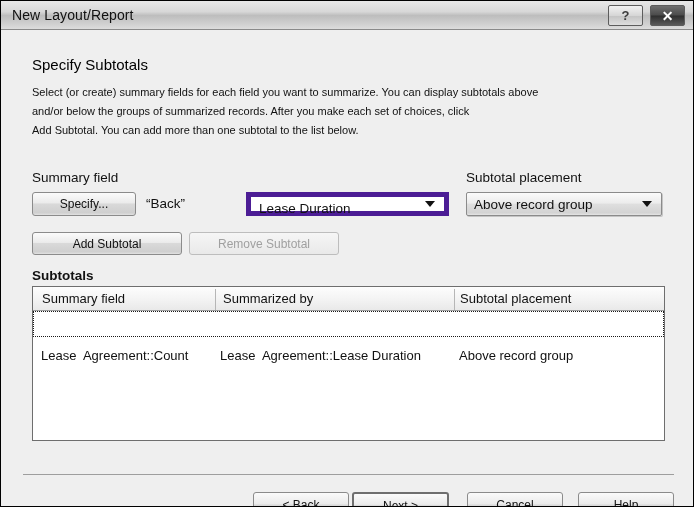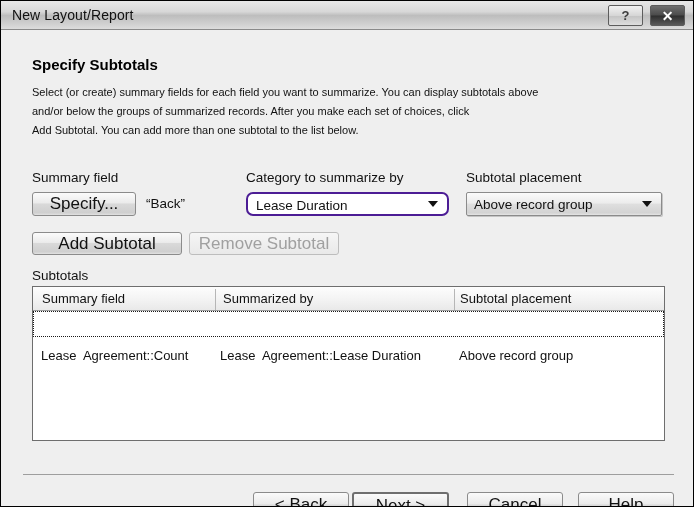--- a/index.html
+++ b/index.html
@@ -74,21 +74,21 @@
     position: relative;
     height: 476px;
     background: #efefef;
   }
 
   .heading {
     position: absolute;
     left: 31px;
     top: 26px;
     font-size: 15px;
-    font-weight: bold;
+    font-weight: normal;
     color: #000000;
   }
   .intro {
     position: absolute;
     left: 31px;
     top: 53px;
     width: 630px;
     font-size: 11px;
     color: #111111;
     line-height: 19px;
@@ -107,21 +107,21 @@
 
   
   .pushbtn {
     position: absolute;
     box-sizing: border-box;
     border: 1px solid #8b8b8b;
     border-radius: 3px;
     background: linear-gradient(to bottom,
         #fbfbfb 0%, #ebebeb 45%, #d9d9d9 50%, #cfcfcf 90%, #e2e2e2 100%);
     font-family: "Liberation Sans", sans-serif;
-    font-size: 17px;
+    font-size: 12px;
     color: #111111;
     display: flex;
     align-items: center;
     justify-content: center;
     cursor: default;
     text-align: center;
   }
   .pushbtn.default-btn { border: 2px solid #6f6f6f; }
   .pushbtn.disabled { color: #a0a0a0; border-color: #bdbdbd;
     background: linear-gradient(to bottom, #f6f6f6 0%, #efefef 50%, #e9e9e9 100%); }
@@ -136,22 +136,22 @@
   }
 
   .btn-add       { left: 31px;  top: 202px; width: 150px; height: 23px; }
   .btn-remove    { left: 188px; top: 202px; width: 150px; height: 23px; }
 
   
   .combo {
     position: absolute;
     box-sizing: border-box;
     background: #ffffff;
-    border: 2px solid #4c1d95;
-    border-radius: 7px;
+    border: 5px solid #4c1d95;
+    border-radius: 0;
   }
   .combo .combo-text {
     position: absolute;
     left: 8px;
     top: 4px;
     font-size: 13.5px;
     color: #111111;
     white-space: nowrap;
   }
   .arrow {
@@ -187,20 +187,21 @@
   }
   .popup-placement { left: 465px; top: 162px; width: 196px; height: 24px; }
 
   
   .lbl-subtotals {
     position: absolute;
     left: 31px;
     top: 238px;
     font-size: 13.5px;
     color: #111111;
+    font-weight: bold;
   }
   .listbox {
     position: absolute;
     left: 31px;
     top: 256px;
     width: 633px;
     height: 155px;
     box-sizing: border-box;
     background: #ffffff;
     border: 1px solid #6e6e6e;
@@ -281,21 +282,20 @@
 
     <div class="heading">Specify Subtotals</div>
     <div class="intro">Select (or create) summary fields for each field you want to summarize. You can display subtotals above
 and/or below the groups of summarized records. After you make each set of choices, click
 Add Subtotal. You can add more than one subtotal to the list below.</div>
 
     <div class="flabel lbl-summary">Summary field</div>
     <div class="pushbtn btn-specify">Specify...</div>
     <div class="quoted">“Back”</div>
 
-    <div class="flabel lbl-category">Category to summarize by</div>
     <div class="combo combo-category">
       <span class="combo-text">Lease Duration</span>
       <span class="arrow"></span>
     </div>
 
     <div class="flabel lbl-placement">Subtotal placement</div>
     <div class="popup popup-placement">
       <span class="combo-text">Above record group</span>
       <span class="arrow"></span>
     </div>

